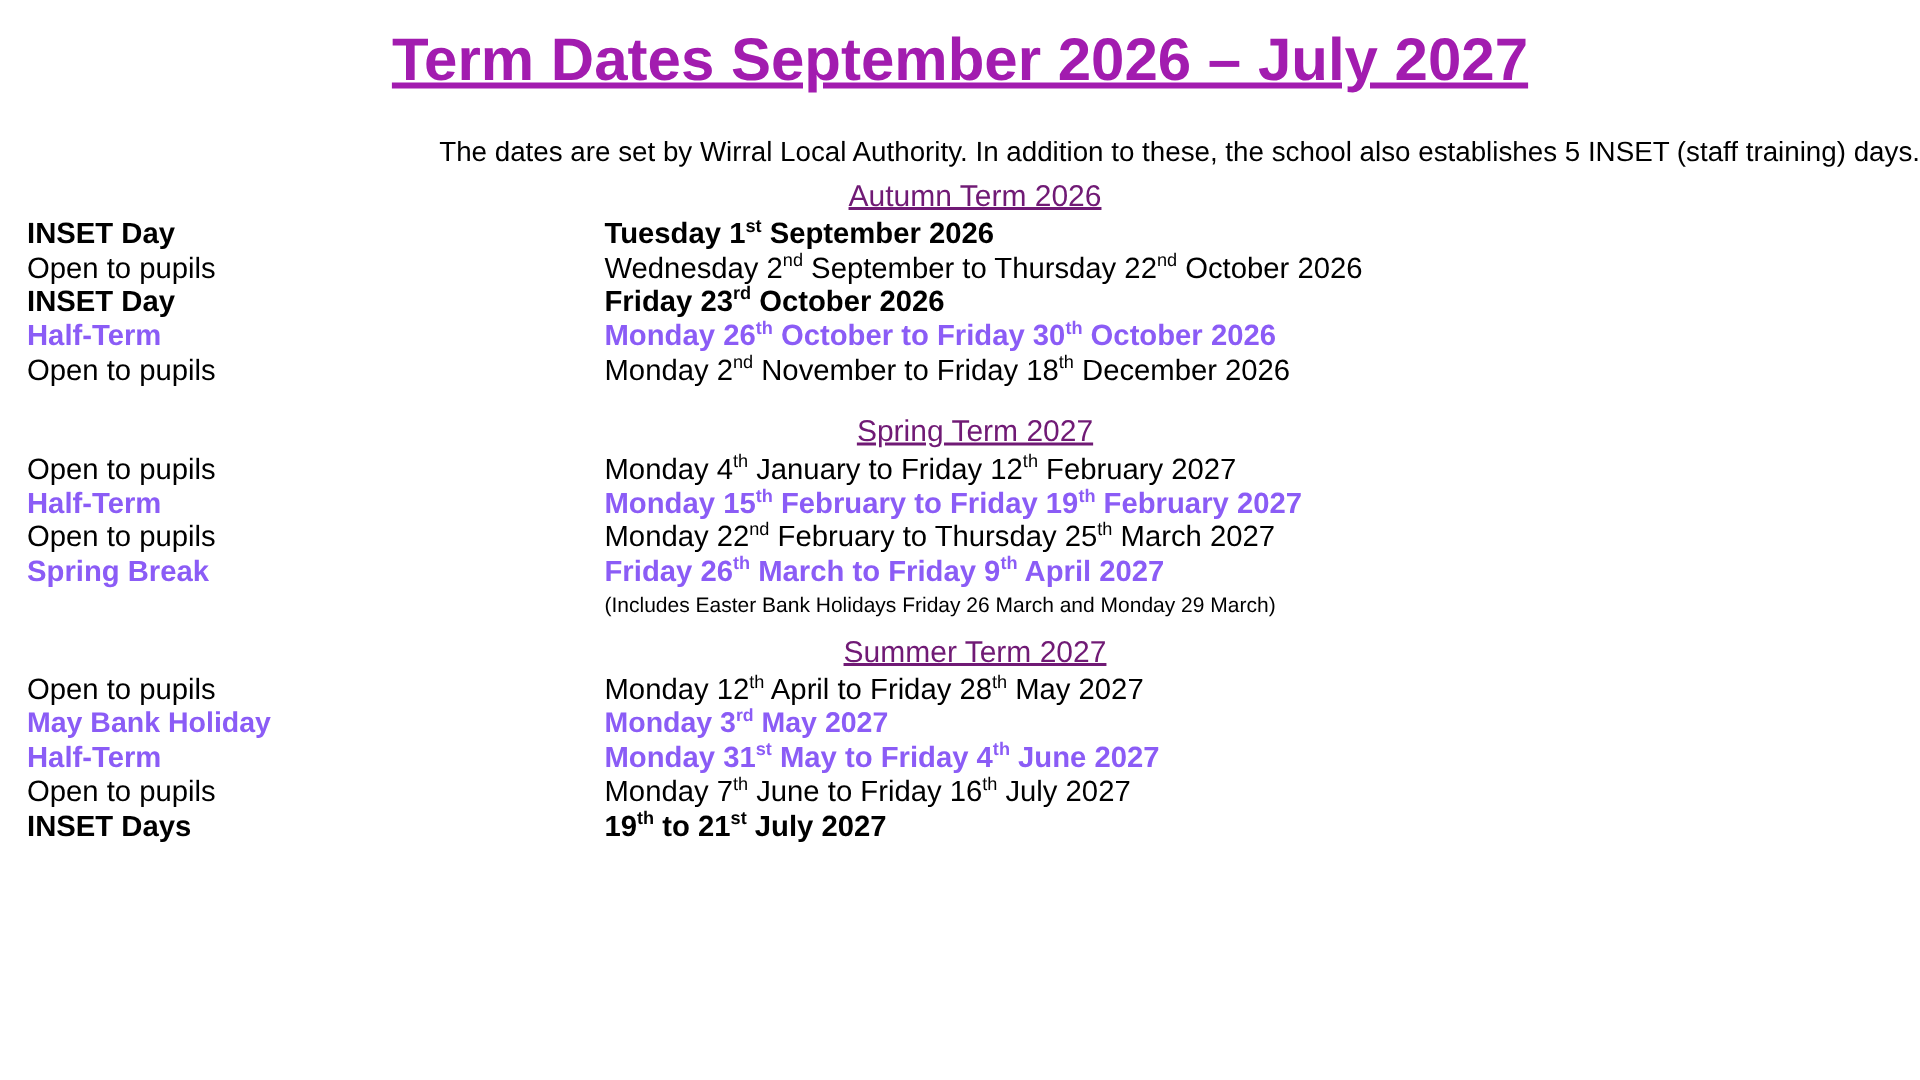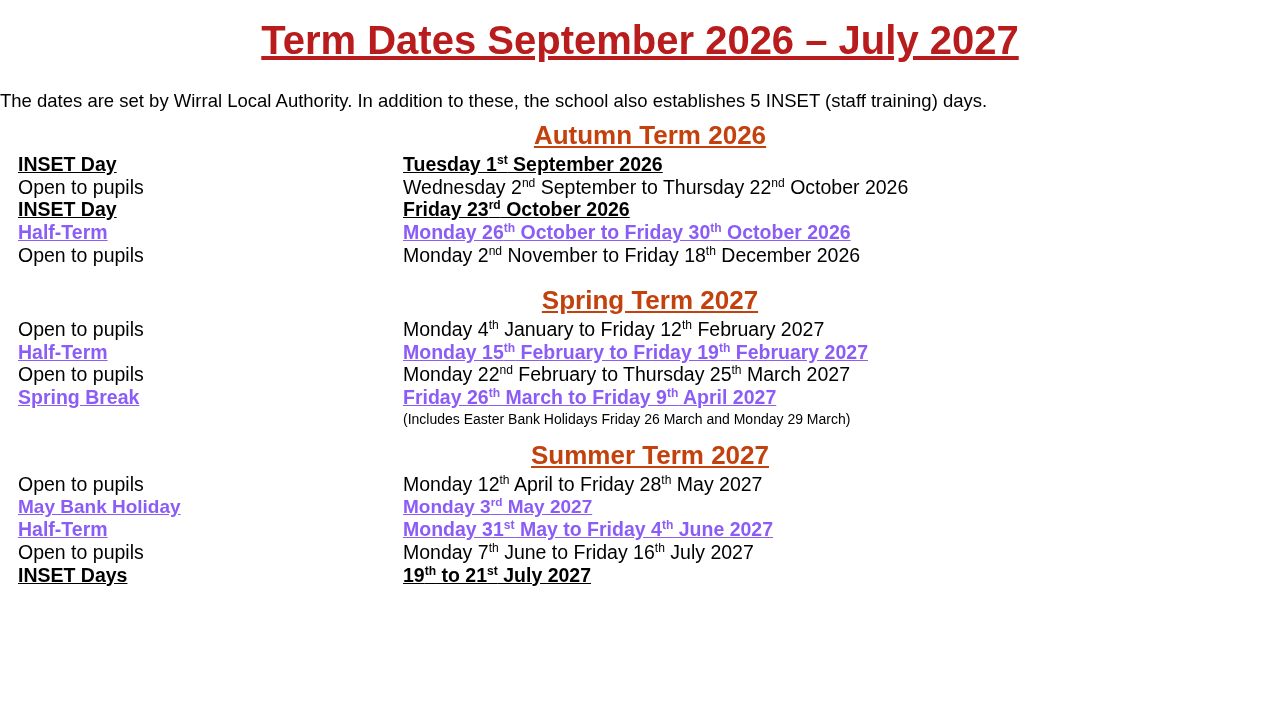--- a/index.html
+++ b/index.html
@@ -17,38 +17,38 @@
   .page {
     position: relative;
     width: 1280px;
     height: 720px;
     box-sizing: border-box;
   }
   .title {
     text-align: center;
     font-size: 40px;
     font-weight: bold;
-    color: #b91c1c;
+    color: #a21caf;
     text-decoration: underline;
     margin-top: 18px;
     letter-spacing: 0px;
   }
   .subtitle {
-    text-align: left;
+    text-align: right;
     font-size: 18.5px;
     color: #000000;
     margin-top: 12px;
     margin-bottom: 4px;
   }
   .term-heading {
     text-align: center;
-    font-size: 26px;
-    font-weight: bold;
+    font-size: 20px;
+    font-weight: normal;
     text-decoration: underline;
-    color: #c2410c;
+    color: #701a75;
     margin-top: 8px;
     margin-bottom: 2px;
     padding-left: 20px;
   }
   .rows {
     width: 100%;
   }
   .row {
     display: flex;
     align-items: baseline;
@@ -59,21 +59,20 @@
     width: 385px;
     flex: 0 0 385px;
     font-size: 19.5px;
   }
   .value {
     font-size: 19.5px;
     text-align: center;
   }
   .bold .label, .bold .value {
     font-weight: bold;
-    text-decoration: underline;
   }
   .red .label, .red .value {
     color: #8b5cf6;
   }
   .small .label, .small .value {
     font-size: 19px;
   }
   .note {
     padding-left: 403px;
     font-size: 14px;

